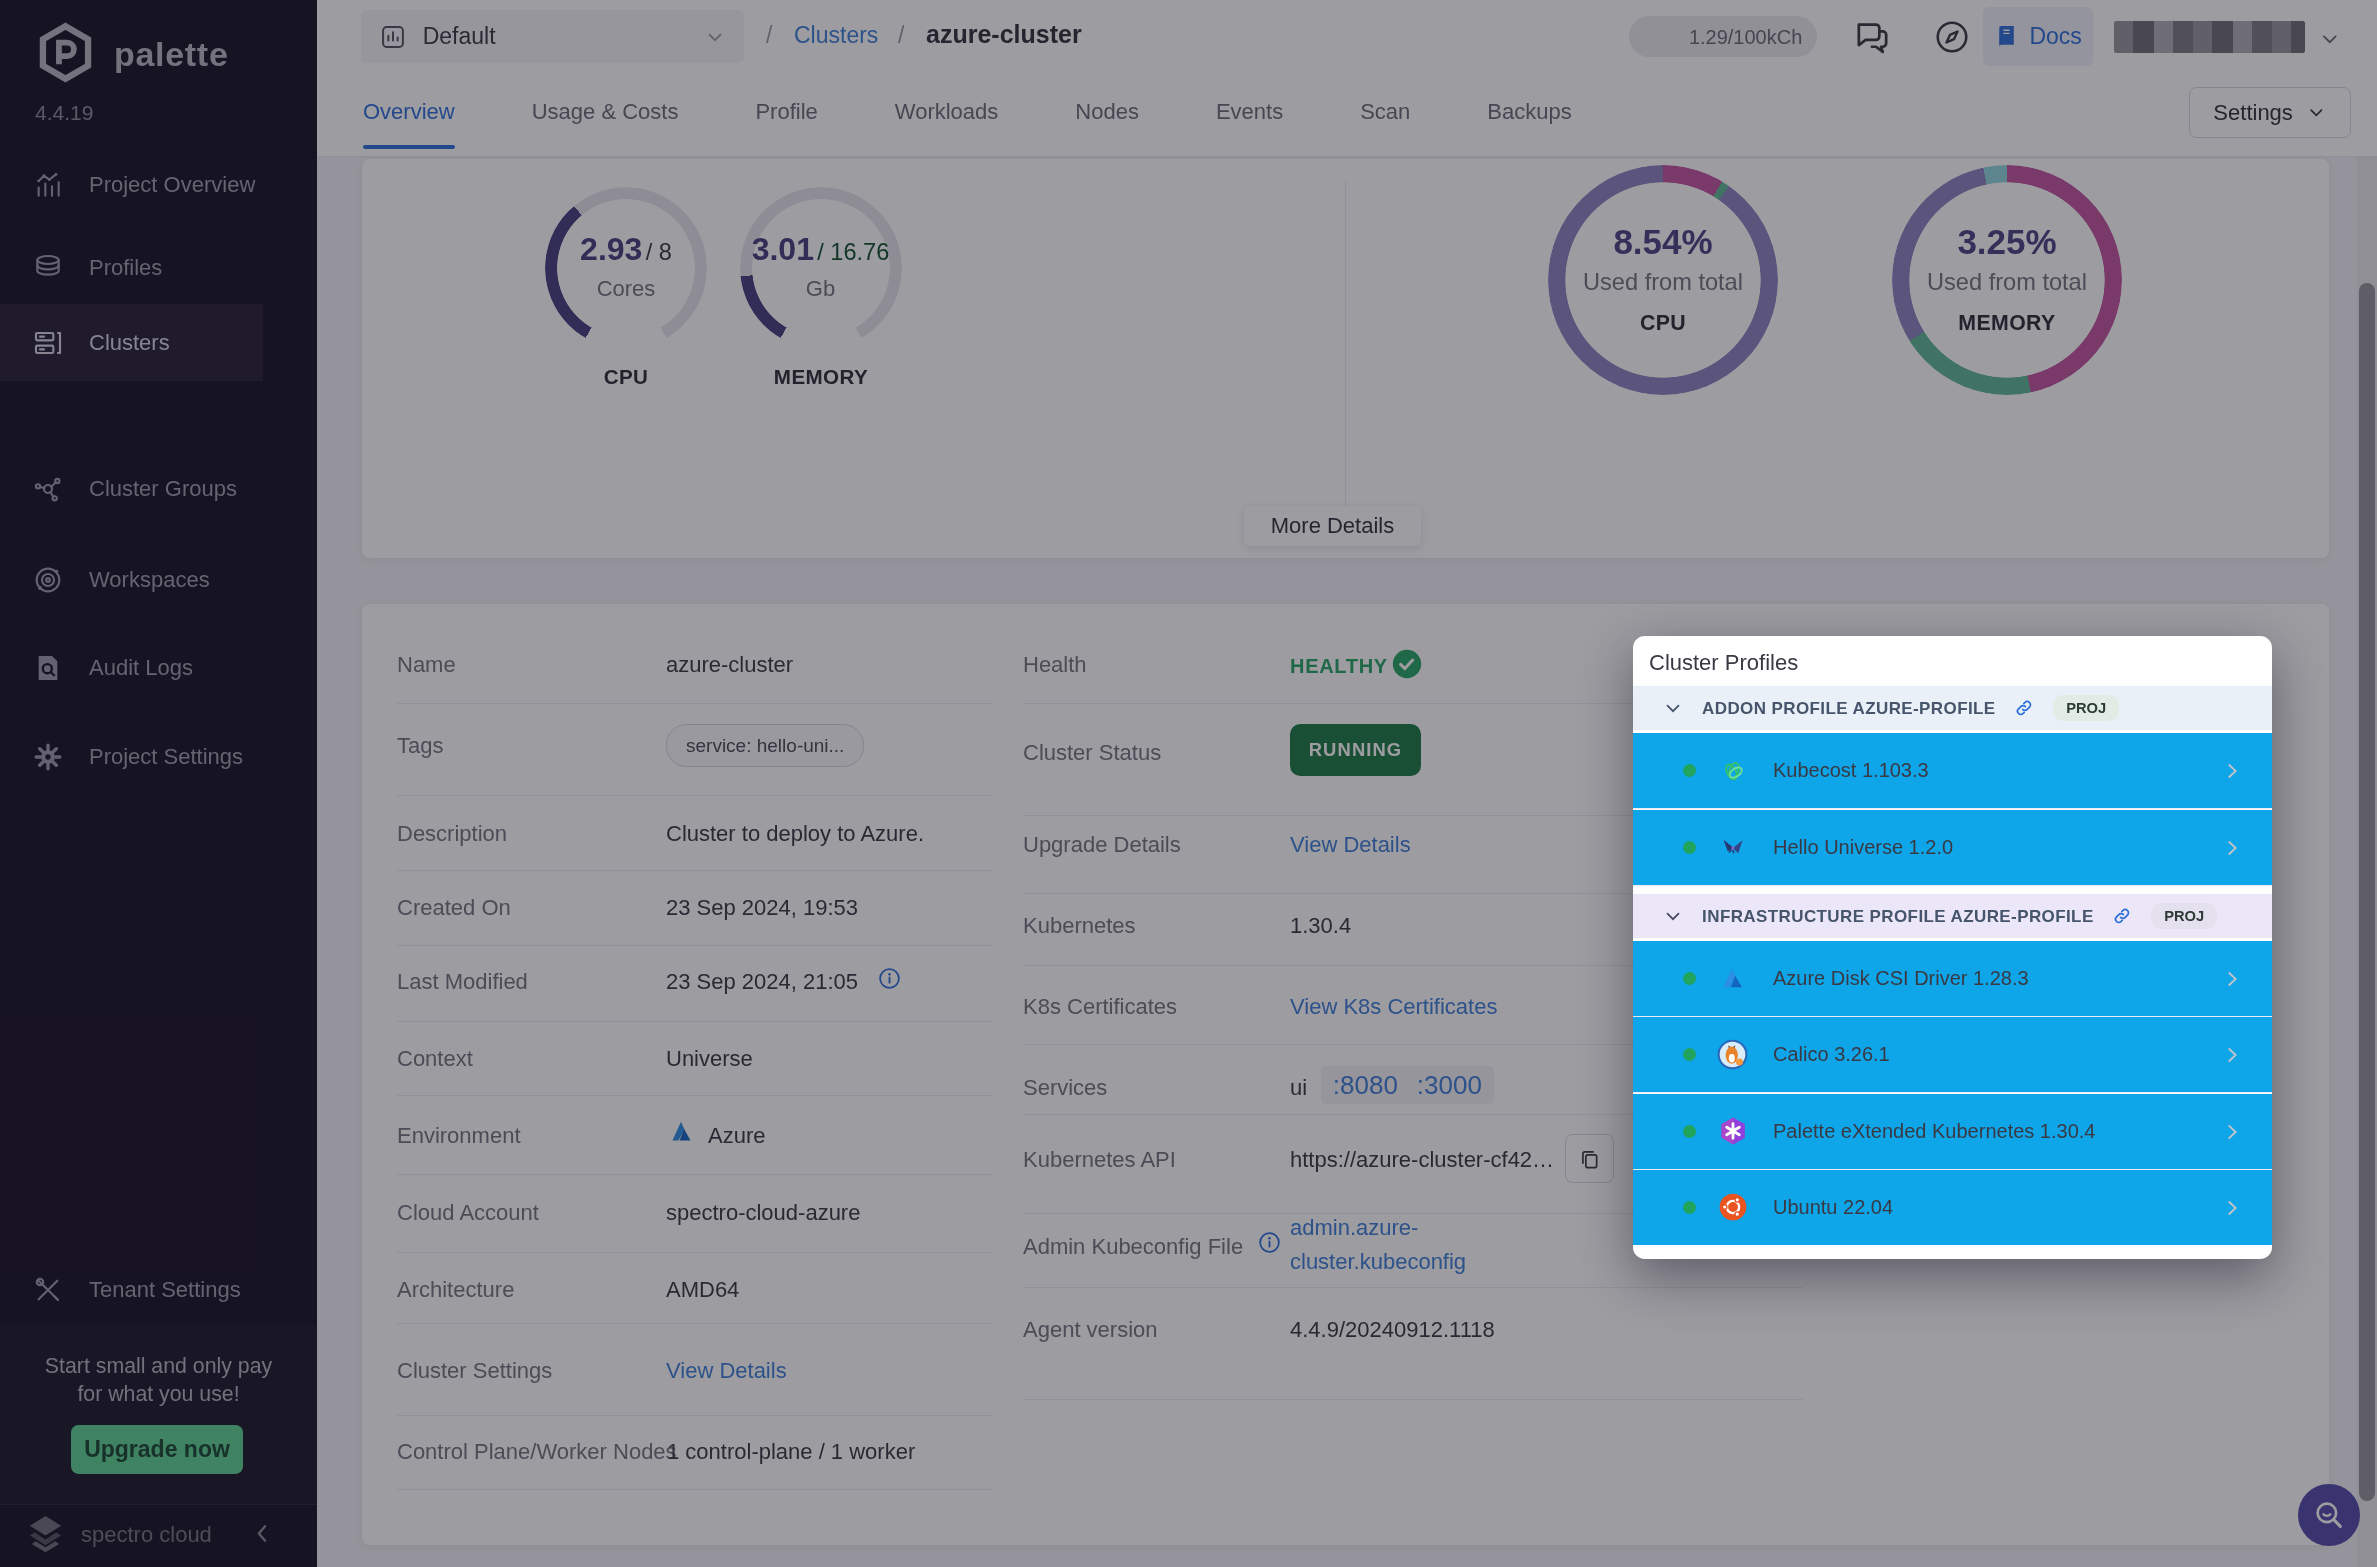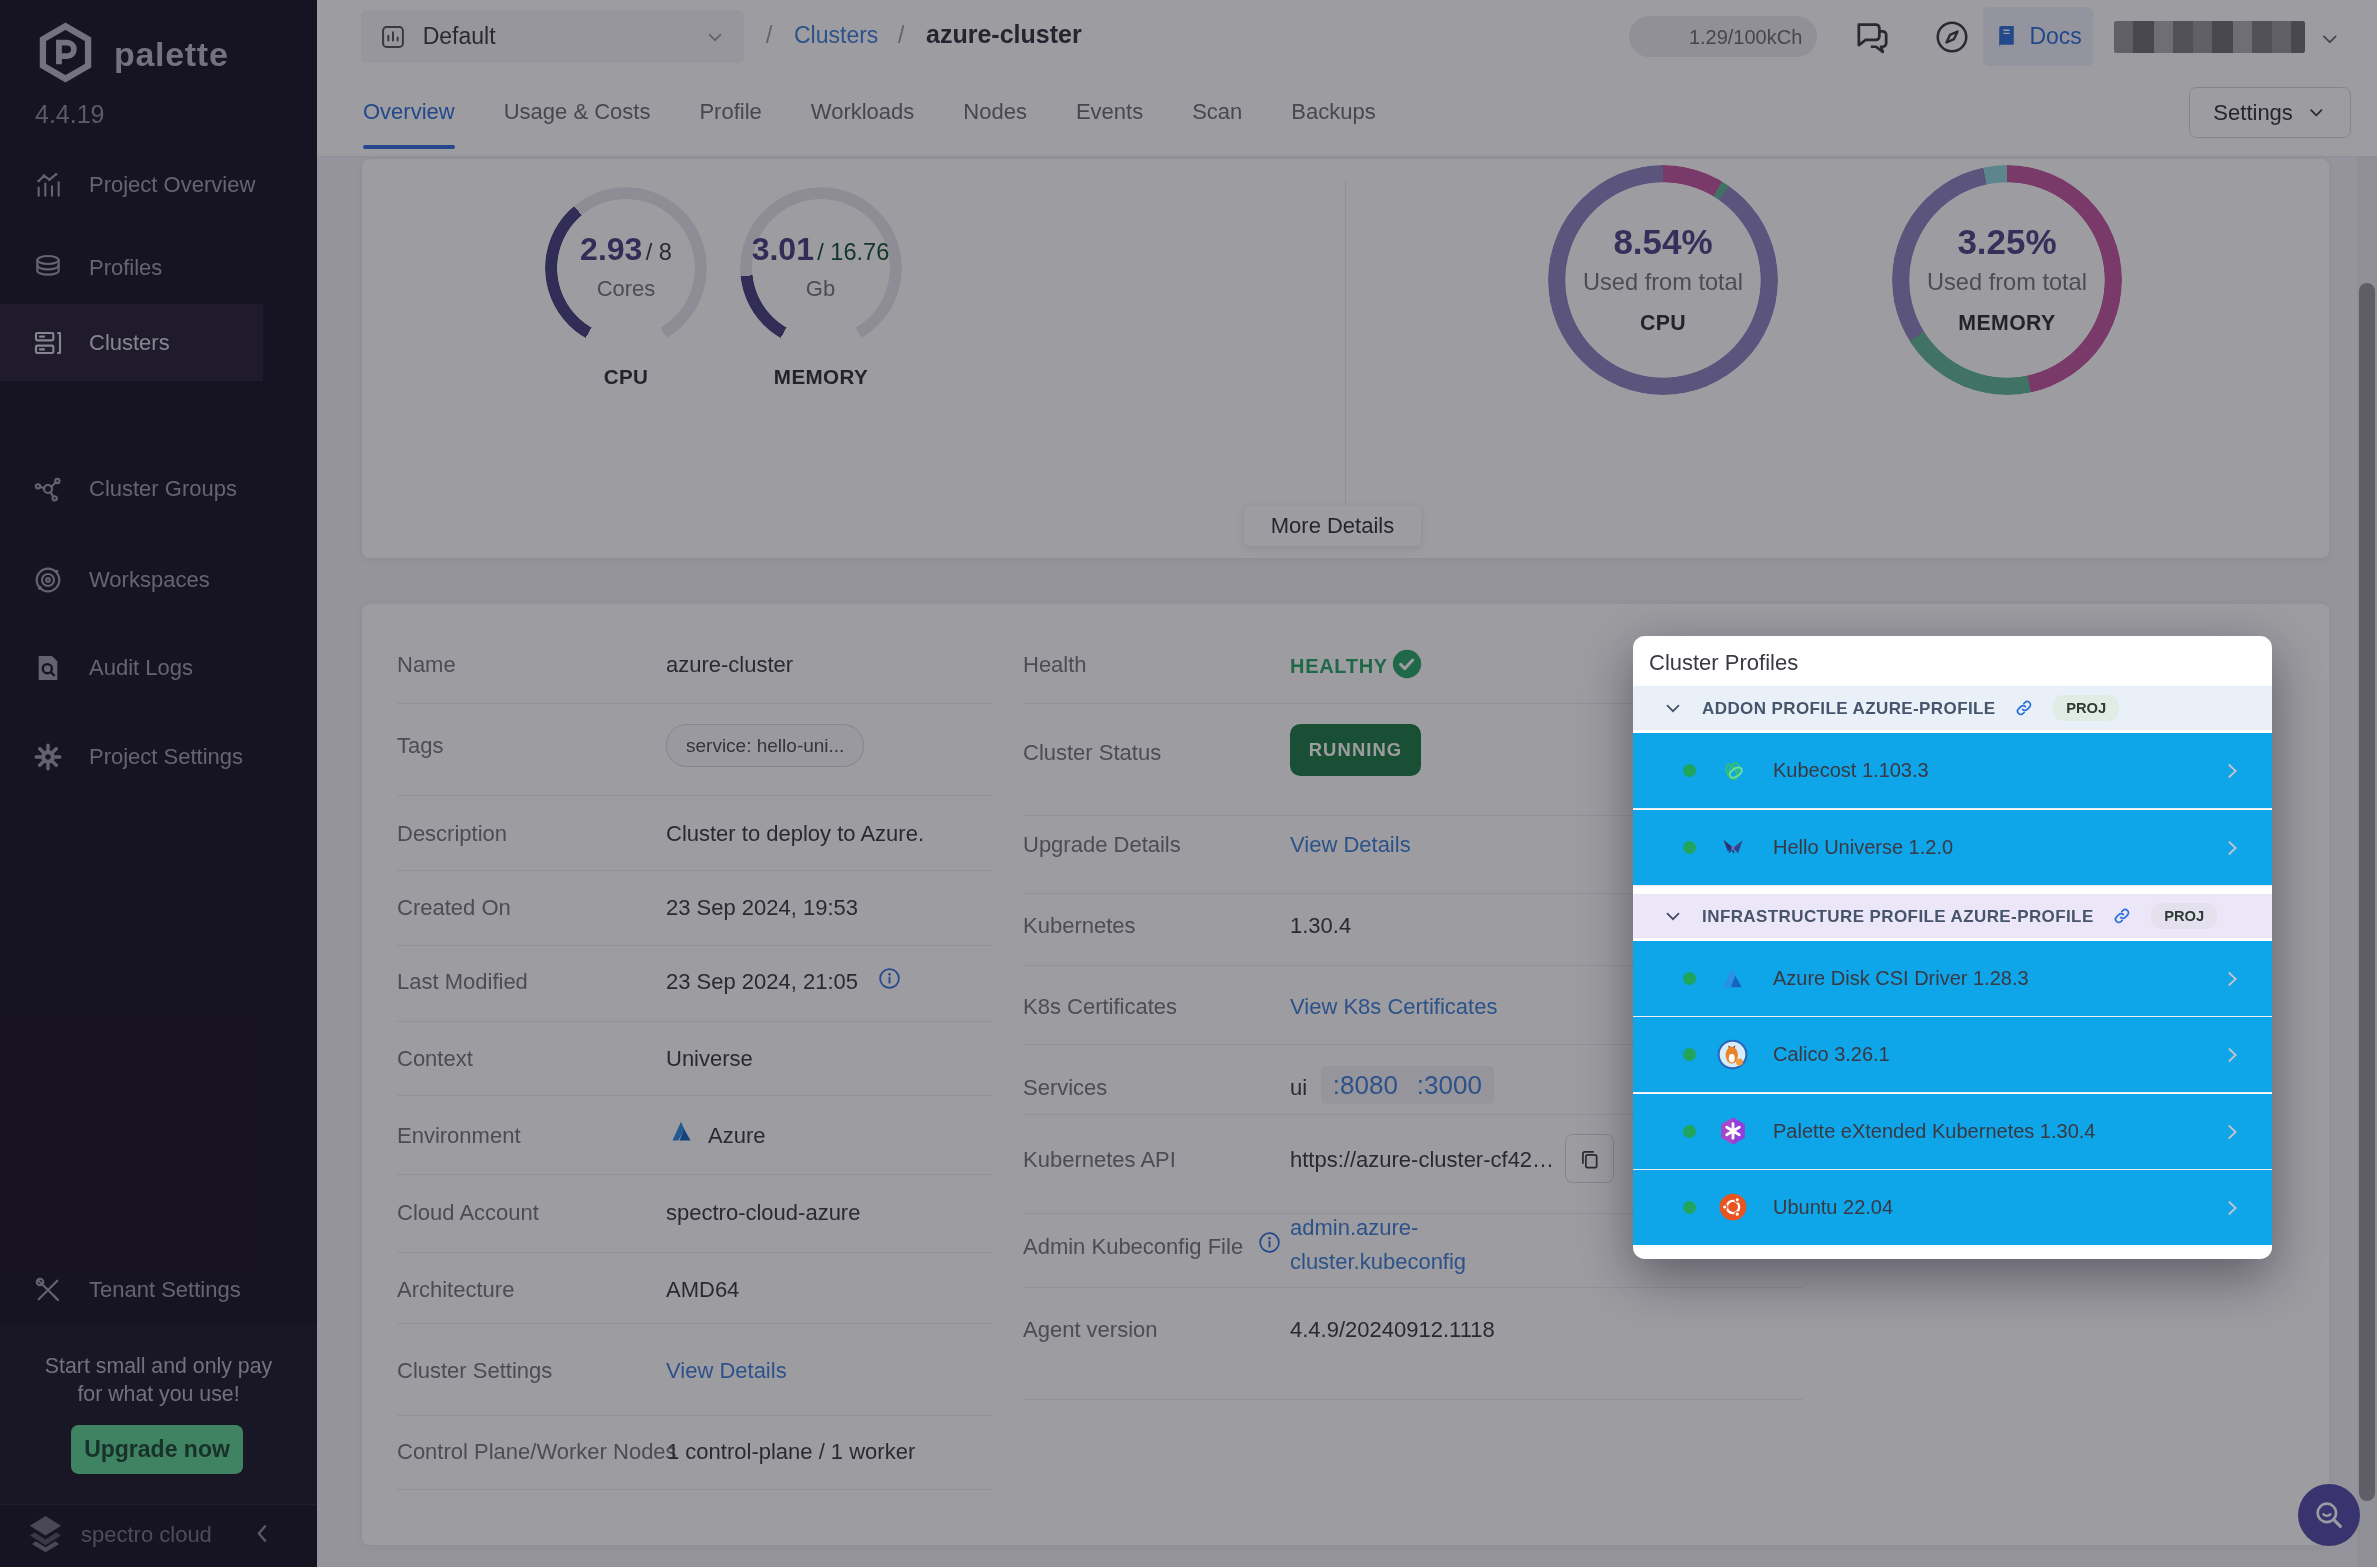--- a/index.html
+++ b/index.html
@@ -45,21 +45,21 @@
 <body>
 
 <div id="app">
 
   <div id="sidebar" class="abs">
     <svg class="abs" style="left:34px;top:20.6px" width="63" height="63" viewBox="0 0 24 24">
       <path d="M12 2 L20.6 7 V17 L12 22 L3.4 17 V7 Z" fill="none" stroke="#b9b8c2" stroke-width="2.4"></path>
       <path d="M9.5 16.5 V8.2 H12.6 A2.6 2.6 0 0 1 12.6 13.4 H9.5" fill="none" stroke="#b9b8c2" stroke-width="2.2"></path>
     </svg>
     <div class="abs lh1" style="left:114px;top:37px;font-size:34px;font-weight:bold;color:#b9b8c2;letter-spacing:0.7px">palette</div>
-    <div class="abs lh1" style="left:35px;top:102px;font-size:25px;color:#8d8c99">4.4.19</div>
+    <div class="abs lh1" style="left:35px;top:102px;font-size:21px;color:#8d8c99">4.4.19</div>
 
     <div class="abs sb-item" style="top:146px">
       <svg width="32" height="32" viewBox="0 0 24 24">
           <path class="sic" d="M5 14v6M10 11v9M15 13v7M20 10v10"></path>
           <path class="sic" d="M5 9l4-4 4 3 5-4"></path>
           <circle cx="5" cy="9" r="1" fill="#9d9cac" stroke="none"></circle>
           <circle cx="9" cy="5" r="1" fill="#9d9cac" stroke="none"></circle>
           <circle cx="13" cy="8" r="1" fill="#9d9cac" stroke="none"></circle>
           <circle cx="18" cy="4" r="1" fill="#9d9cac" stroke="none"></circle>
         </svg>
@@ -183,21 +183,21 @@
         </svg>
       <span class="lh1" style="font-size:23px;color:#2e6fd9">Docs</span>
     </div>
     <div class="abs" style="left:1797px;top:20.6px;width:191px;height:32px;border-radius:2.2px;background:repeating-linear-gradient(90deg,#8c8b92 0 19px,#5f5e66 19px 40px,#a7a6ad 40px 59px,#6f6e76 59px 79px);opacity:.9"></div>
     <svg class="abs" style="left:2001px;top:26.5px" width="23.6" height="23.6" viewBox="0 0 24 24">
         <path d="M6 9.5l6 6 6-6" fill="none" stroke="#6b6a75" stroke-width="1.8" stroke-linecap="round"></path>
       </svg>
   </div>
 
   <div id="tabsbar" class="abs">
-    <div style="position:absolute;left:46px;top:26.5px;display:flex;gap:49px;align-items:center">
+    <div style="position:absolute;left:46px;top:26.5px;display:flex;gap:77px;align-items:center">
       <span class="tab active lh1">Overview</span>
       <span class="tab lh1">Usage &amp; Costs</span>
       <span class="tab lh1">Profile</span>
       <span class="tab lh1">Workloads</span>
       <span class="tab lh1">Nodes</span>
       <span class="tab lh1">Events</span>
       <span class="tab lh1">Scan</span>
       <span class="tab lh1">Backups</span>
     </div>
     <div style="position:absolute;left:1872px;top:13.2px;width:160px;height:49px;background:#ffffff;border:0.7px solid #d8d8de;border-radius:7.4px;display:flex;align-items:center;justify-content:center;gap:13.2px">

